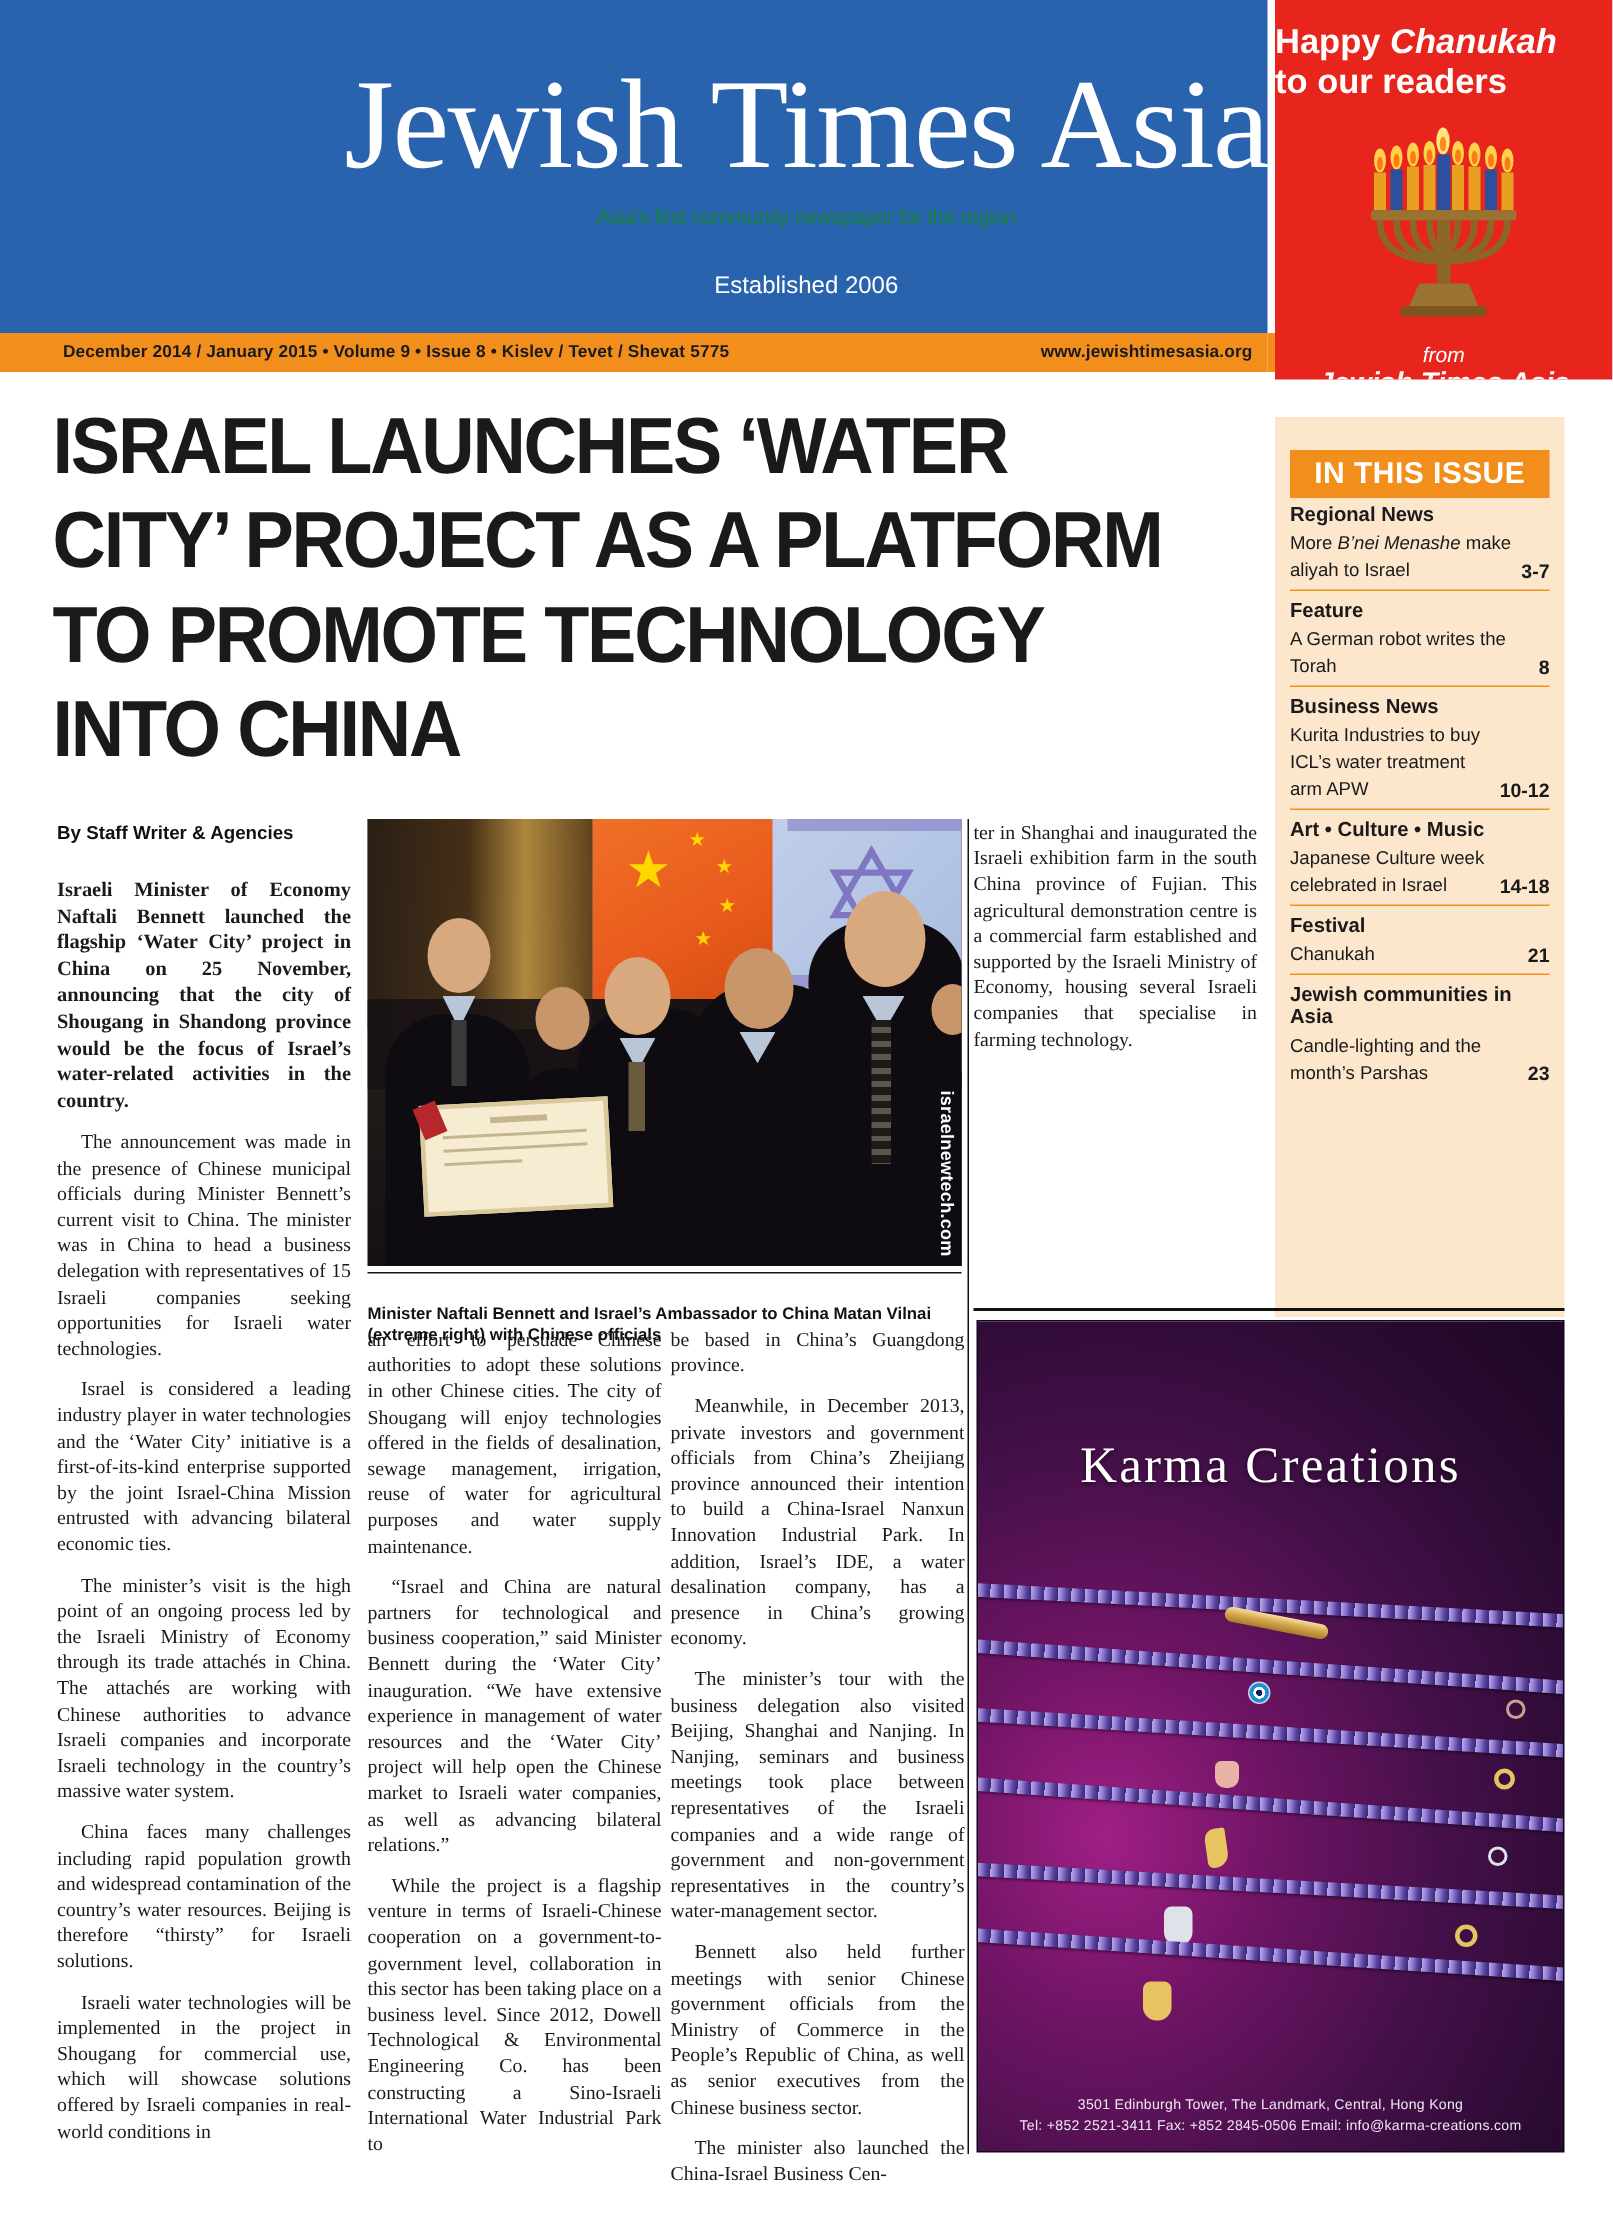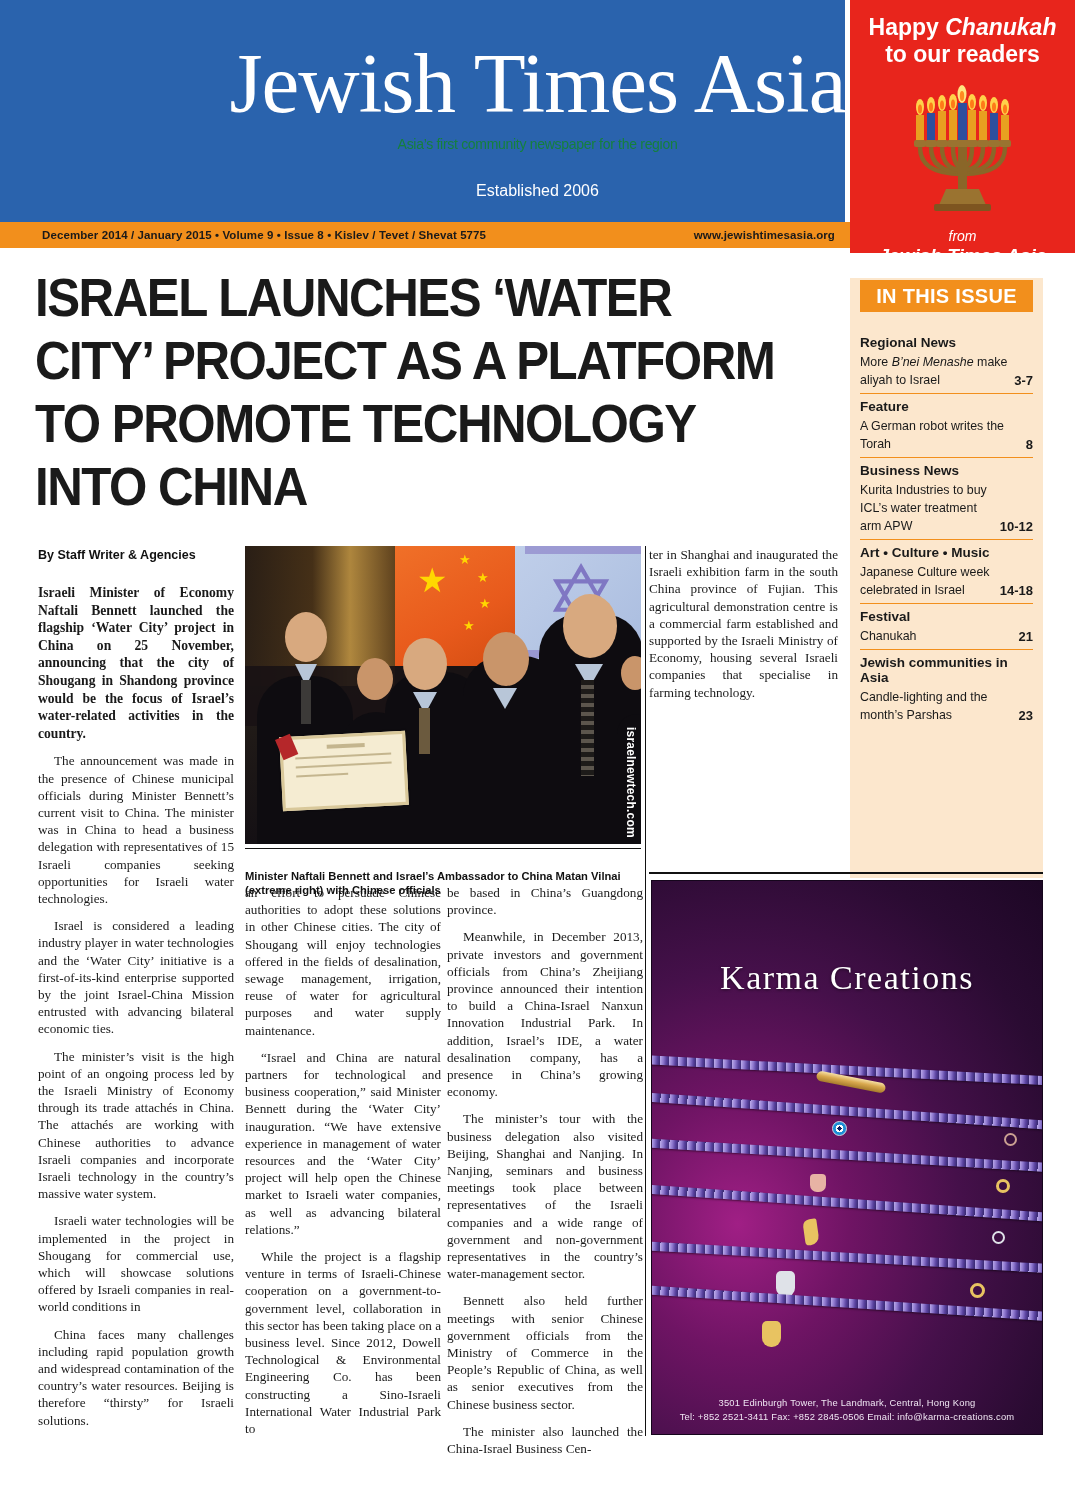--- a/index.html
+++ b/index.html
@@ -46,21 +46,21 @@
     font-size: 16px;
   }
 
   
   .chanukah-box {
     position: absolute; left: 850px; top: 0; width: 225px; height: 253px;
     background: #e8251c;
     overflow: hidden;
   }
   .chanukah-line1, .chanukah-line2 {
-    text-align: center; color: #ffffff;
+    color: #ffffff;
     font-family: "Liberation Sans", sans-serif;
     font-weight: bold; font-size: 23px; line-height: 27px;
   }
   .chanukah-line1 { margin-top: 14px; }
   .chanukah-em { font-style: italic; }
   .menorah-wrap {
     position: relative; width: 225px; height: 150px; margin-top: 6px;
   }
   .chanukah-from {
     text-align: center; color: #ffffff;
@@ -194,21 +194,21 @@
     font-family: "Liberation Sans", sans-serif;
     font-weight: bold; font-size: 11.2px; line-height: 14px; color: #111;
   }
 
   
   .issue-box {
     position: absolute; left: 850px; top: 278px; width: 193px; height: 600px;
     background: #fce7cd;
   }
   .issue-header {
-    position: absolute; left: 10px; top: 2px; width: 173px; height: 32px;
+    position: absolute; left: 10px; top: 22px; width: 173px; height: 32px;
     background: #f28f1c;
     color: #ffffff;
     font-family: "Liberation Sans", sans-serif;
     font-weight: bold; font-size: 20px;
     text-align: center; line-height: 32px;
     letter-spacing: 0.3px;
   }
   .issue-list { position: absolute; left: 10px; top: 52px; width: 173px; }
   .issue-item { padding: 5px 0 4px 0; border-bottom: 1.4px solid #f28f1c; }
   .issue-item:last-child { border-bottom: none; }
@@ -378,22 +378,22 @@
 
 <h1 class="headline">ISRAEL LAUNCHES ‘WATER CITY’ PROJECT AS A PLATFORM TO PROMOTE TECHNOLOGY INTO CHINA</h1>
 
 <div class="byline">By Staff Writer &amp; Agencies</div>
 
 <div class="col" id="col1">
   <p class="lead">Israeli Minister of Economy Naftali Bennett launched the flagship ‘Water City’ project in China on 25 November, announcing that the city of Shougang in Shandong province would be the focus of Israel’s water-related activities in the country.</p>
   <p>The announcement was made in the presence of Chinese municipal officials during Minister Bennett’s current visit to China. The minister was in China to head a business delegation with representatives of 15 Israeli companies seeking opportunities for Israeli water technologies.</p>
   <p>Israel is considered a leading industry player in water technologies and the ‘Water City’ initiative is a first-of-its-kind enterprise supported by the joint Israel-China Mission entrusted with advancing bilateral economic ties.</p>
   <p>The minister’s visit is the high point of an ongoing process led by the Israeli Ministry of Economy through its trade attachés in China. The attachés are working with Chinese authorities to advance Israeli companies and incorporate Israeli technology in the country’s massive water system.</p>
+  <p>China faces many challenges including rapid population growth and widespread contamination of the country’s water resources. Beijing is therefore “thirsty” for Israeli solutions.</p>
   <p>Israeli water technologies will be implemented in the project in Shougang for commercial use, which will showcase solutions offered by Israeli companies in real-world conditions in</p>
-  <p>China faces many challenges including rapid population growth and widespread contamination of the country’s water resources. Beijing is therefore “thirsty” for Israeli solutions.</p>
 </div>
 
 <div class="col" id="col2">
   <p class="nolead">an effort to persuade Chinese authorities to adopt these solutions in other Chinese cities. The city of Shougang will enjoy technologies offered in the fields of desalination, sewage management, irrigation, reuse of water for agricultural purposes and water supply maintenance.</p>
   <p>“Israel and China are natural partners for technological and business cooperation,” said Minister Bennett during the ‘Water City’ inauguration. “We have extensive experience in management of water resources and the ‘Water City’ project will help open the Chinese market to Israeli water companies, as well as advancing bilateral relations.”</p>
   <p>While the project is a flagship venture in terms of Israeli-Chinese cooperation on a government-to-government level, collaboration in this sector has been taking place on a business level. Since 2012, Dowell Technological &amp; Environmental Engineering Co. has been constructing a Sino-Israeli International Water Industrial Park to</p>
 </div>
 
 <div class="col" id="col3">
   <p class="nolead">be based in China’s Guangdong province.</p>

